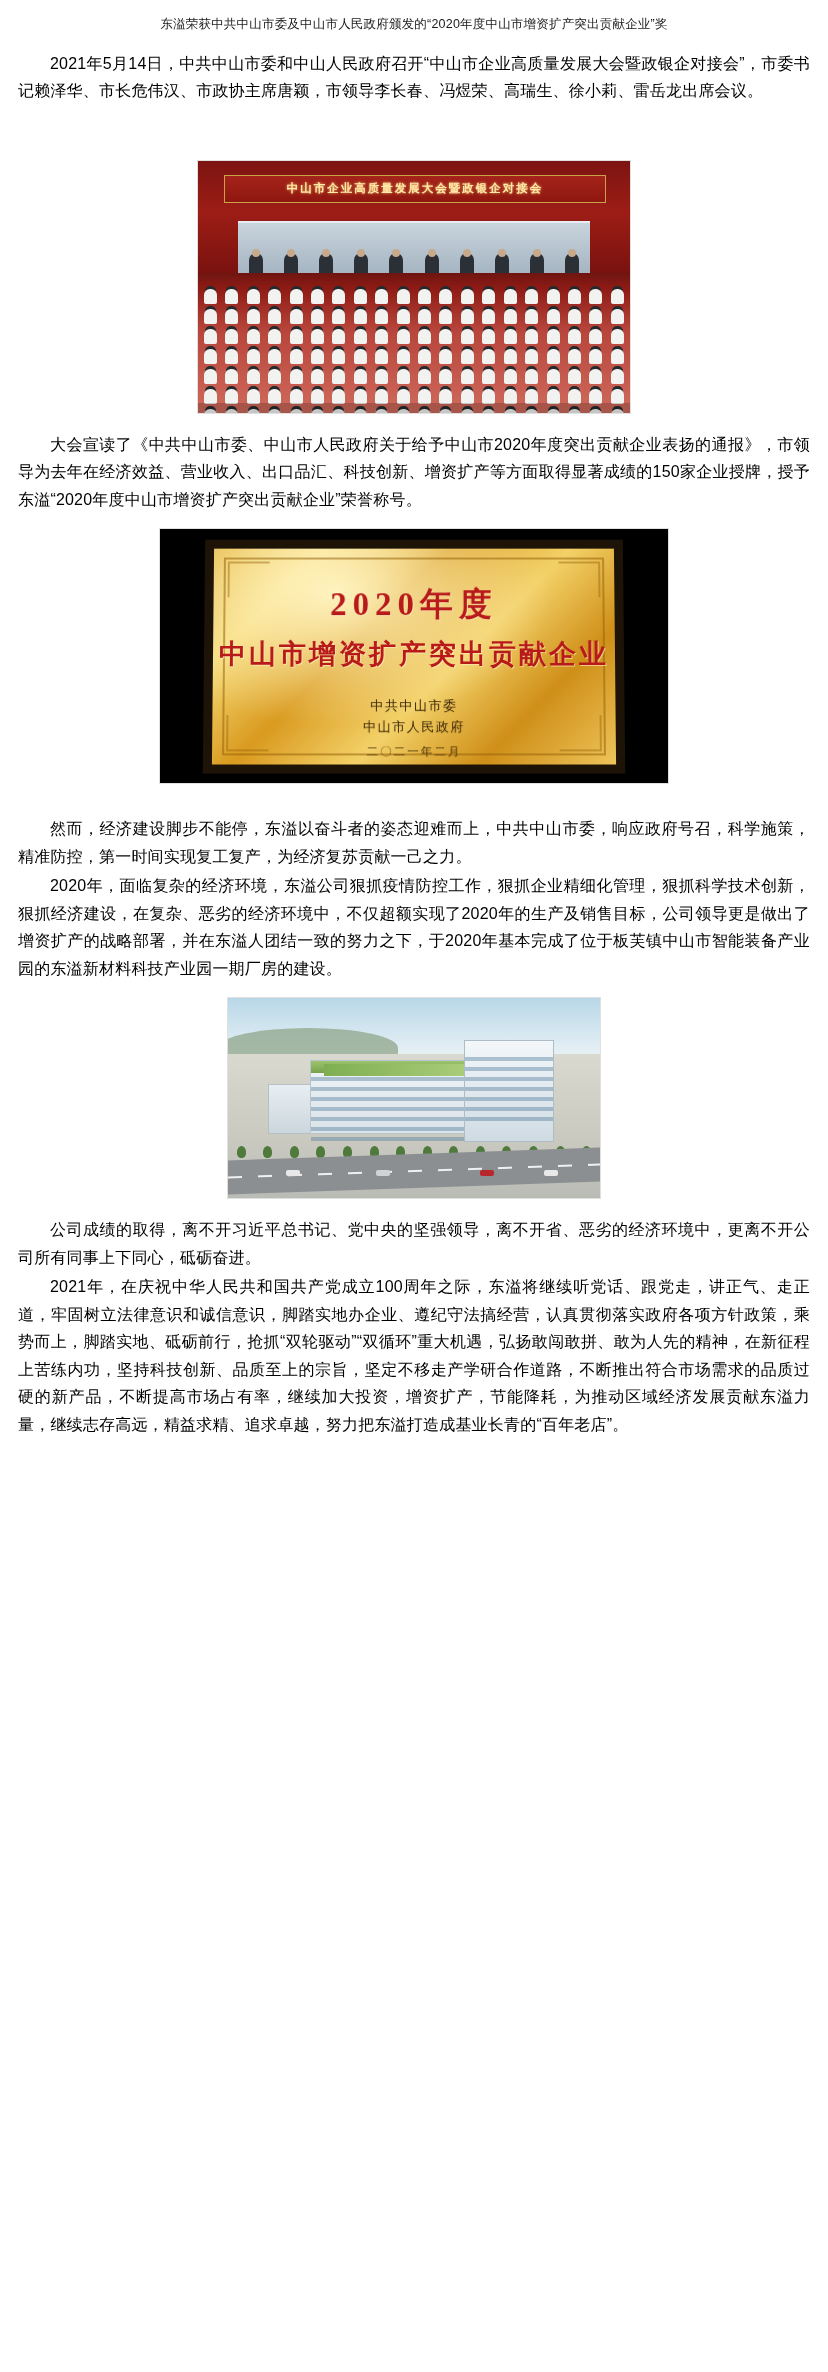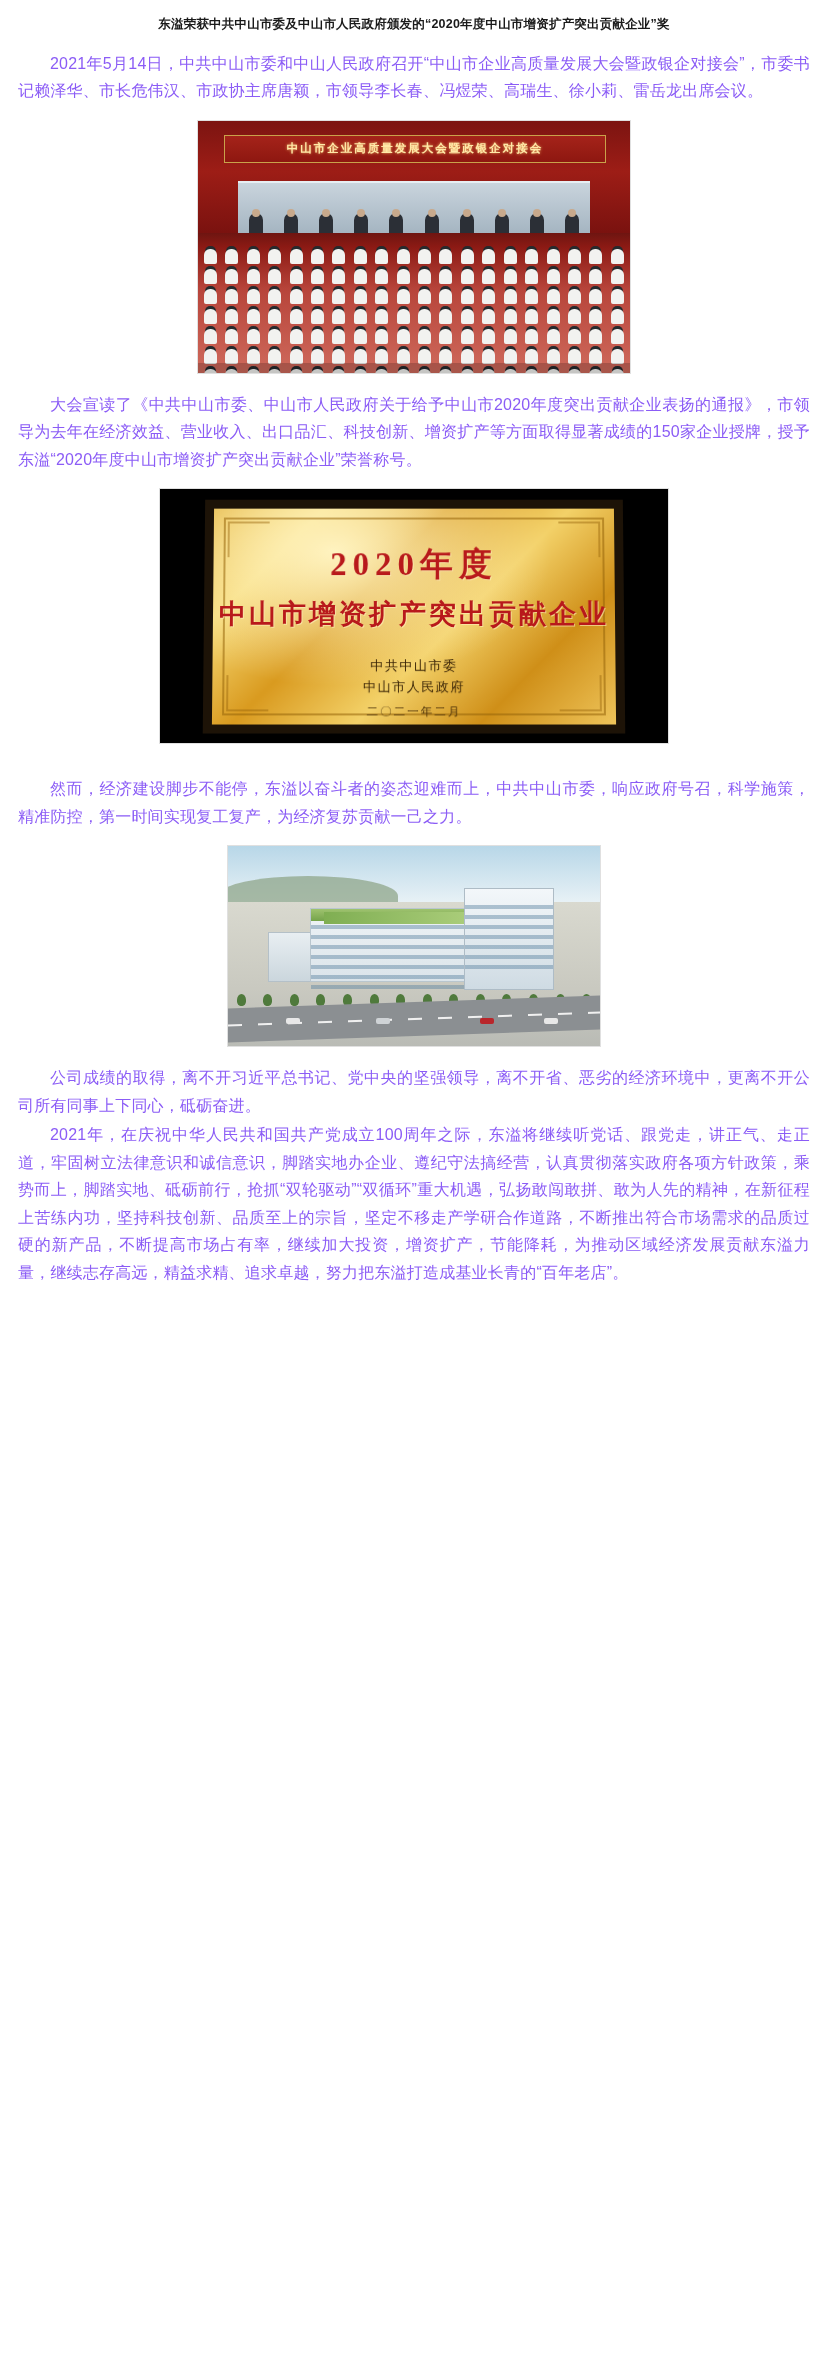--- a/index.html
+++ b/index.html
@@ -14,52 +14,53 @@
   }
   .page {
     width: 828px;
     box-sizing: border-box;
     padding: 14px 18px 30px 18px;
     background: #ffffff;
   }
   .headline {
     text-align: center;
     font-size: 12.5px;
-    font-weight: bold;
+    font-weight: normal;
     color: #1a1a1a;
     letter-spacing: 0.2px;
     margin: 2px 0 16px 0;
     line-height: 1.4;
   }
   p.para {
     font-size: 16px;
     line-height: 1.72;
     text-align: justify;
     text-justify: inter-ideograph;
     margin: 0 0 2px 0;
     text-indent: 2em;
-    color: #8b5cf6;
+    color: #000000;
     letter-spacing: 0.2px;
   }
   .block-gap {
     height: 14px;
   }
   .figure {
     margin: 16px 0 18px 0;
     display: flex;
     justify-content: center;
   }
 
   
   .photo1 {
     position: relative;
     width: 432px;
     height: 252px;
     overflow: hidden;
     background: #0f766e;
+    margin-top: 40px;
   }
   .p1-backwall {
     position: absolute; left: 0; top: 0; width: 100%; height: 112px;
     background: linear-gradient(180deg, #7c1411 0%, #9d1d16 45%, #7a120f 100%);
   }
   .p1-banner {
     position: absolute; left: 26px; top: 14px; width: 380px; height: 26px;
     background: linear-gradient(180deg,#a5231a,#8e1710);
     border: 1px solid #c9a24a;
     color: #ffe9a8;
@@ -462,20 +463,21 @@
           </div>
           <div class="p2-date">二〇二一年二月</div>
         </div>
       </div>
     </div>
   </div>
 
   <div class="block-gap"></div>
 
   <p class="para">然而，经济建设脚步不能停，东溢以奋斗者的姿态迎难而上，中共中山市委，响应政府号召，科学施策，精准防控，第一时间实现复工复产，为经济复苏贡献一己之力。</p>
+  <p class="para">2020年，面临复杂的经济环境，东溢公司狠抓疫情防控工作，狠抓企业精细化管理，狠抓科学技术创新，狠抓经济建设，在复杂、恶劣的经济环境中，不仅超额实现了2020年的生产及销售目标，公司领导更是做出了增资扩产的战略部署，并在东溢人团结一致的努力之下，于2020年基本完成了位于板芙镇中山市智能装备产业园的东溢新材料科技产业园一期厂房的建设。</p>
 
   <div class="figure">
     <div class="photo3 shot">
       <div class="p3-sky"></div>
       <div class="p3-hill"></div>
       <div class="p3-ground"></div>
       <div class="p3-bldgC"></div>
       <div class="p3-bldgA">
         <div class="p3-win"></div>
       </div>

